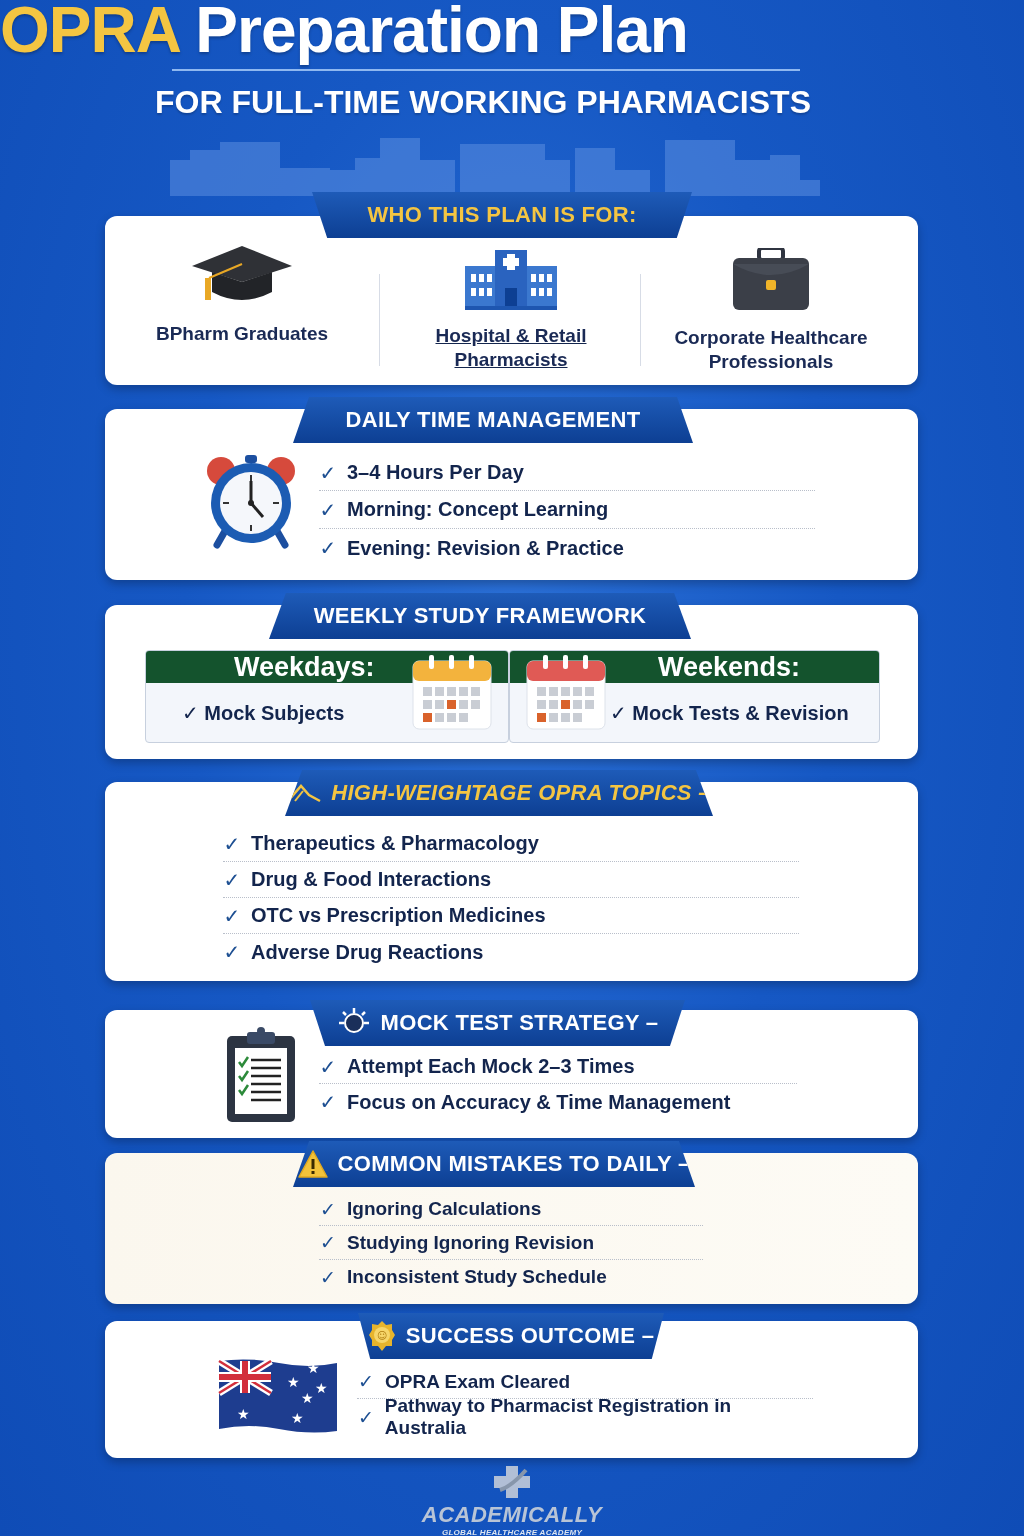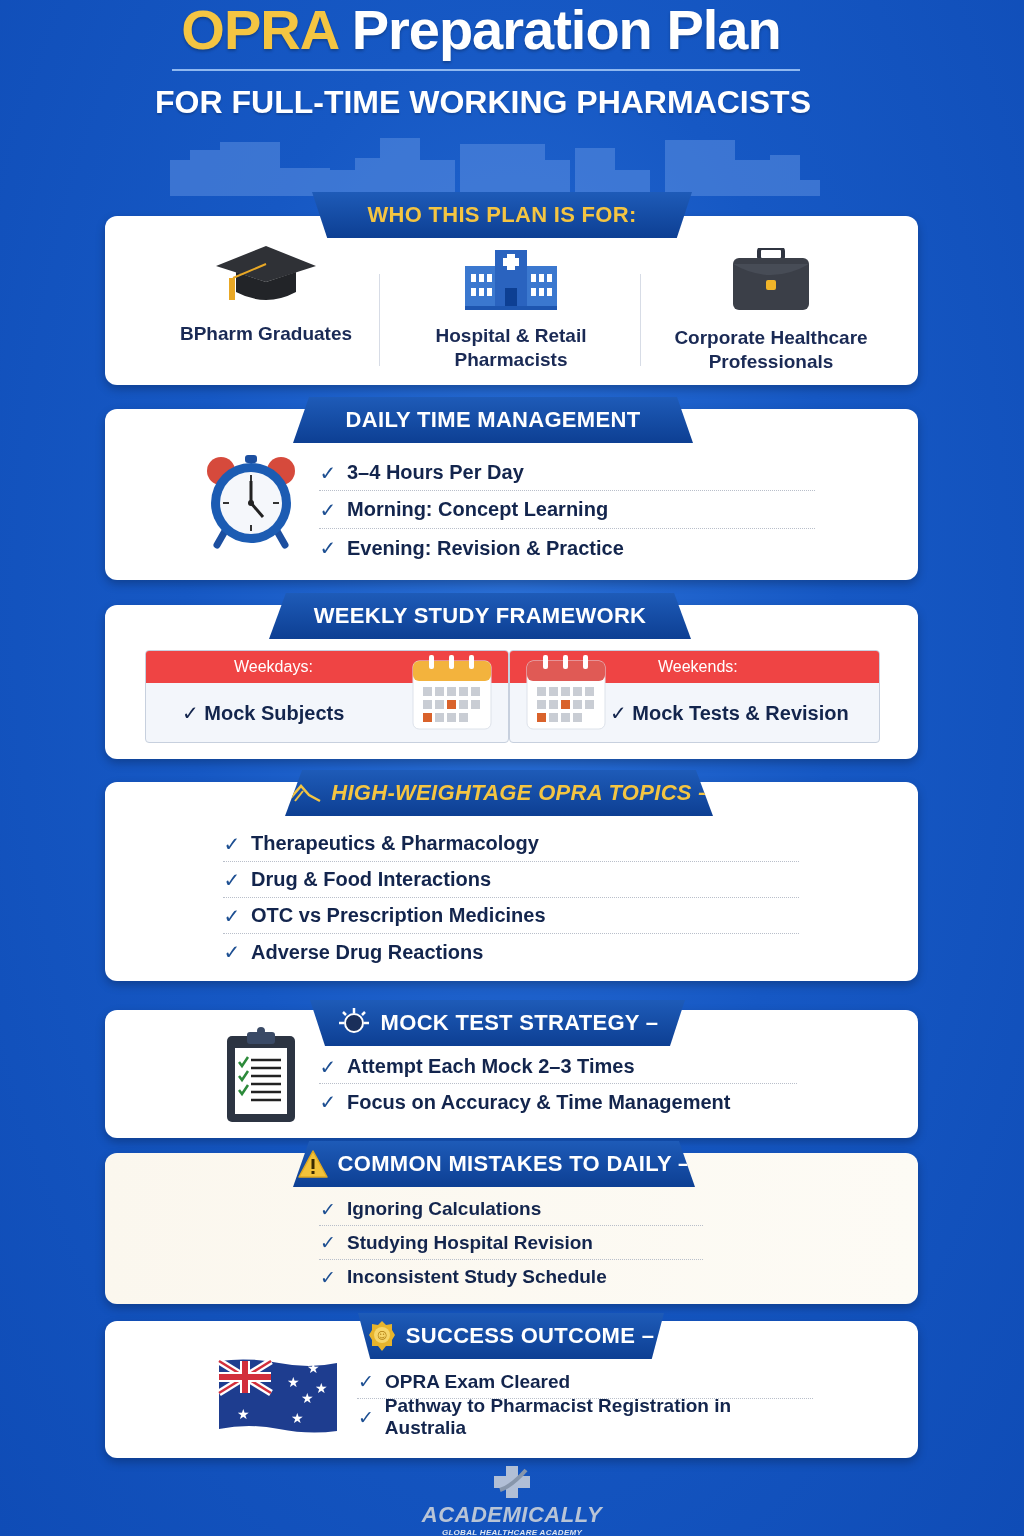--- a/index.html
+++ b/index.html
@@ -4,22 +4,22 @@
 <style>
   * { box-sizing: border-box; margin: 0; padding: 0; }
   html, body { width: 1024px; height: 1536px; overflow: hidden; }
   body {
     font-family: "Liberation Sans", "DejaVu Sans", sans-serif;
     background: radial-gradient(ellipse at 50% 40%, #2a6fd6 0%, #1658c4 45%, #0f4cb6 100%);
     position: relative;
     color: #13254d;
   }
   .title {
-    position: absolute; left: 0; top: 0; width: 962px; text-align: center;
-    font-size: 56px; font-weight: bold; letter-spacing: -1px; line-height: 60px;
+    position: absolute; left: 0; top: 0; width: 962px; text-align: left;
+    font-size: 64px; font-weight: bold; letter-spacing: -1px; line-height: 60px;
     color: #fff; text-shadow: 0 2px 3px rgba(0,0,0,0.25);
   }
   .title .accent { color: #f4c542; }
   .title-rule {
     position: absolute; left: 172px; top: 69px; width: 628px; height: 2px;
     background: #8fb8f0;
   }
   .subtitle {
     position: absolute; left: 0; top: 84px; width: 966px; text-align: center;
     font-size: 32px; font-weight: bold; color: #fff; letter-spacing: 0px;
@@ -50,22 +50,22 @@
   .chk-list { position: absolute; }
   .chk-item {
     display: flex; align-items: center; gap: 10px; font-size: 20px;
     font-weight: bold; color: #13254d; border-bottom: 1px dotted #b9bfca;
   }
   .chk-item:last-child { border-bottom: none; }
   .chk { color: #1d4f92; font-weight: bold; width: 18px; text-align: center; }
 
   .wk-panel { position: absolute; top: 45px; height: 93px; background: #f3f6fb;
     border: 1px solid #c7d0de; border-radius: 4px; overflow: hidden; }
-  .wk-head { height: 32px; background: #ef4444; color: #fff; font-weight: normal;
-    font-size: 16px; display: flex; align-items: center; }
+  .wk-head { height: 32px; background: #14532d; color: #fff; font-weight: bold;
+    font-size: 27px; display: flex; align-items: center; }
   .wk-body { font-size: 20px; font-weight: bold; color: #13254d; display: flex; align-items: center; }
 
   .footer-logo { position: absolute; left: 0; top: 1464px; width: 1024px; text-align: center; font-style: italic; }
   .footer-brand { font-size: 22px; font-weight: bold; color: #b8c4d6; letter-spacing: 0.5px; }
   .footer-tag { font-size: 8px; font-weight: bold; color: #dbe4f0; letter-spacing: 0.3px; }
 </style>
 </head>
 <body>
 
 <div class="title">
@@ -93,31 +93,31 @@
       <rect x="560" y="30" width="40" height="36"></rect>
     <rect x="600" y="25" width="30" height="41"></rect>
       <rect x="630" y="50" width="20" height="16"></rect>
   </g>
 </svg>
 
 <div class="card" style="top:216px;height:169px;">
   <div class="ribbon inv gold" style="left:207px;top:-24px;width:380px;">
     <span>WHO THIS PLAN IS FOR:</span>
   </div>
-  <div class="who-col" style="left:26px;top:28px;">
+  <div class="who-col" style="left:2px;top:28px;">
     <svg width="110" height="62" viewBox="0 0 110 62">
       <polygon points="55,2 105,22 55,38 5,22" fill="#2f3136"></polygon>
       <path d="M25 28 v20 q30 16 60 0 v-20 l-30 10 z" fill="#222428"></path>
       <line x1="55" y1="20" x2="22" y2="34" stroke="#e9a825" stroke-width="2"></line>
       <rect x="18" y="34" width="6" height="22" fill="#e9a825"></rect>
     </svg>
     <div class="who-label" style="margin-top:12px">BPharm Graduates</div>
   </div>
   <div class="vdiv" style="left:274px;"></div>
-  <div class="who-col" style="left:271px;top:32px;">
+  <div class="who-col" style="left:271px;top:32px;text-decoration:underline;">
     <svg width="92" height="62" viewBox="0 0 92 62">
       <rect x="0" y="18" width="92" height="42" fill="#3b78cf"></rect>
       <rect x="30" y="2" width="32" height="58" fill="#2a63bf"></rect>
       <rect x="42" y="6" width="8" height="16" fill="#fff"></rect>
         <rect x="38" y="10" width="16" height="8" fill="#fff"></rect>
       <g fill="#fff">
           <rect x="6" y="26" width="5" height="8"></rect>
           <rect x="14" y="26" width="5" height="8"></rect>
           <rect x="22" y="26" width="5" height="8"></rect>
       <rect x="66" y="26" width="5" height="8"></rect>
@@ -333,21 +333,21 @@
     </svg>
     <span>COMMON MISTAKES TO DAILY –</span>
   </div>
   <div class="chk-list" style="left:214px;top:40px;width:384px;">
     <div class="chk-item" style="height:33px;font-size:19px;">
         <span class="chk">✓</span>
         <span>Ignoring Calculations</span>
       </div>
     <div class="chk-item" style="height:34px;font-size:19px;">
         <span class="chk">✓</span>
-        <span>Studying Hospital Revision</span>
+        <span>Studying Ignoring Revision</span>
       </div>
     <div class="chk-item" style="height:34px;font-size:19px;">
         <span class="chk">✓</span>
         <span>Inconsistent Study Schedule</span>
       </div>
   </div>
 </div>
 
 <div class="card" style="top:1321px;height:137px;">
   <div class="ribbon inv" style="left:253px;top:-8px;width:306px;">

